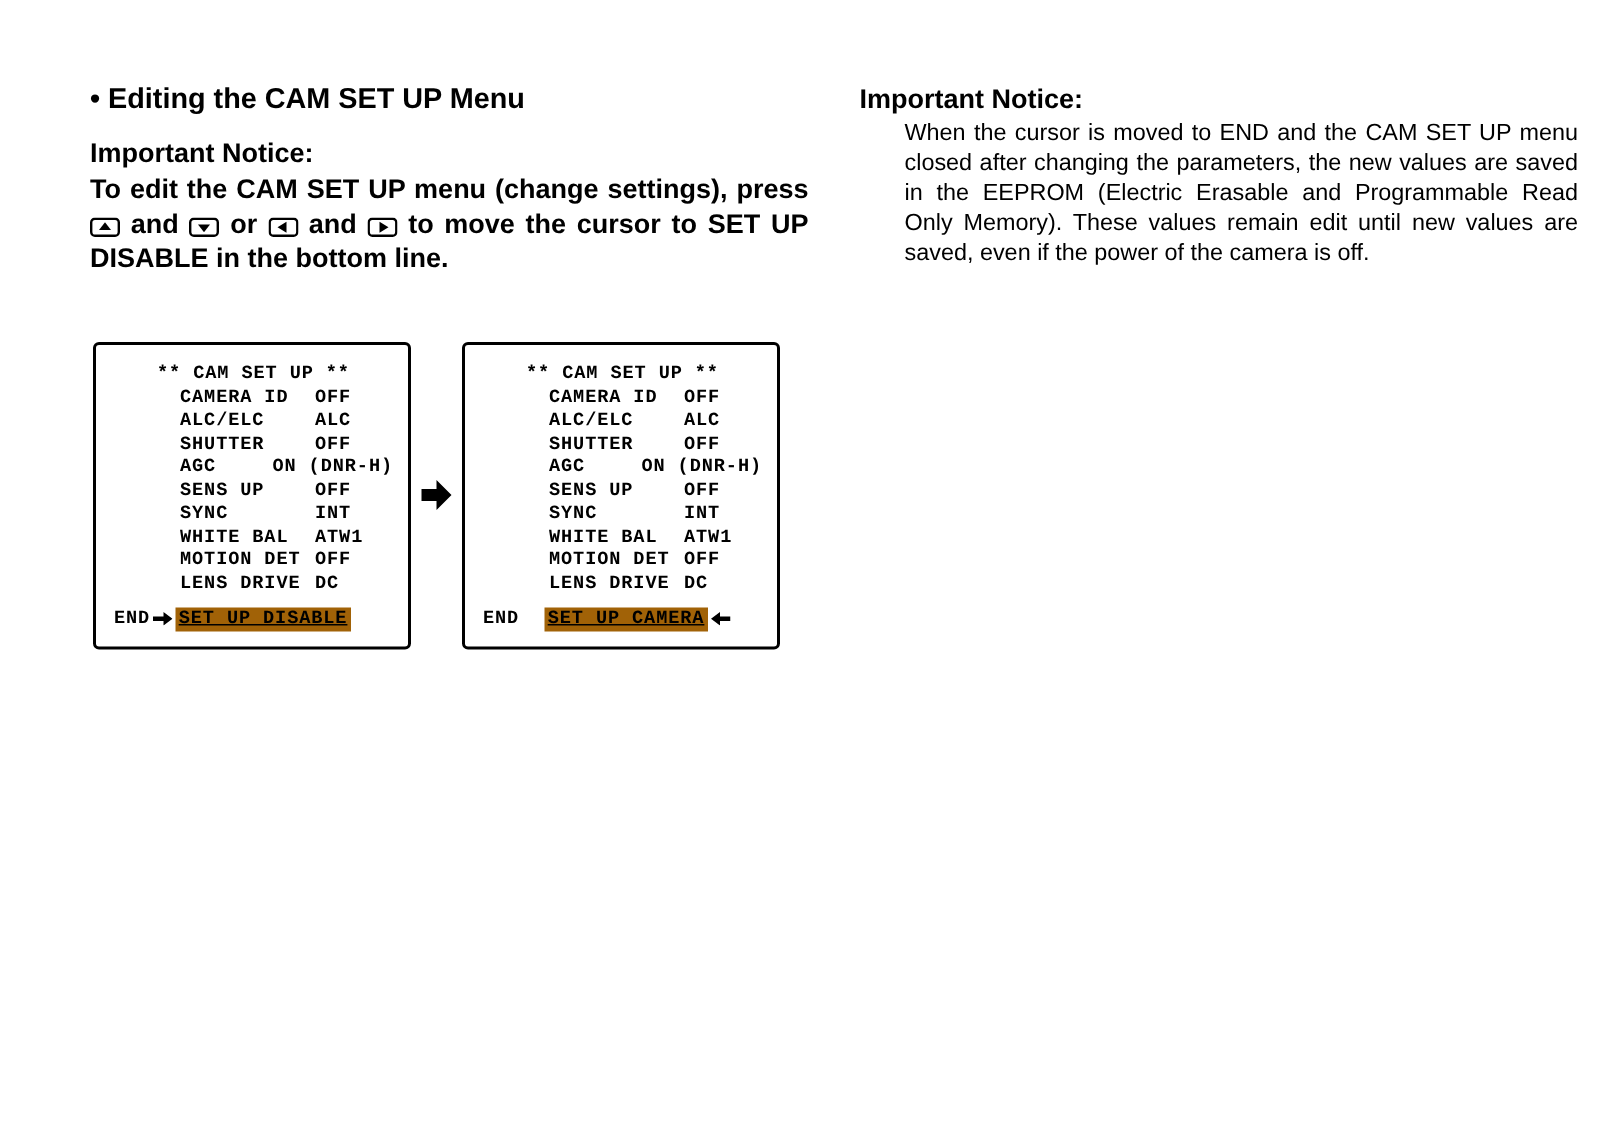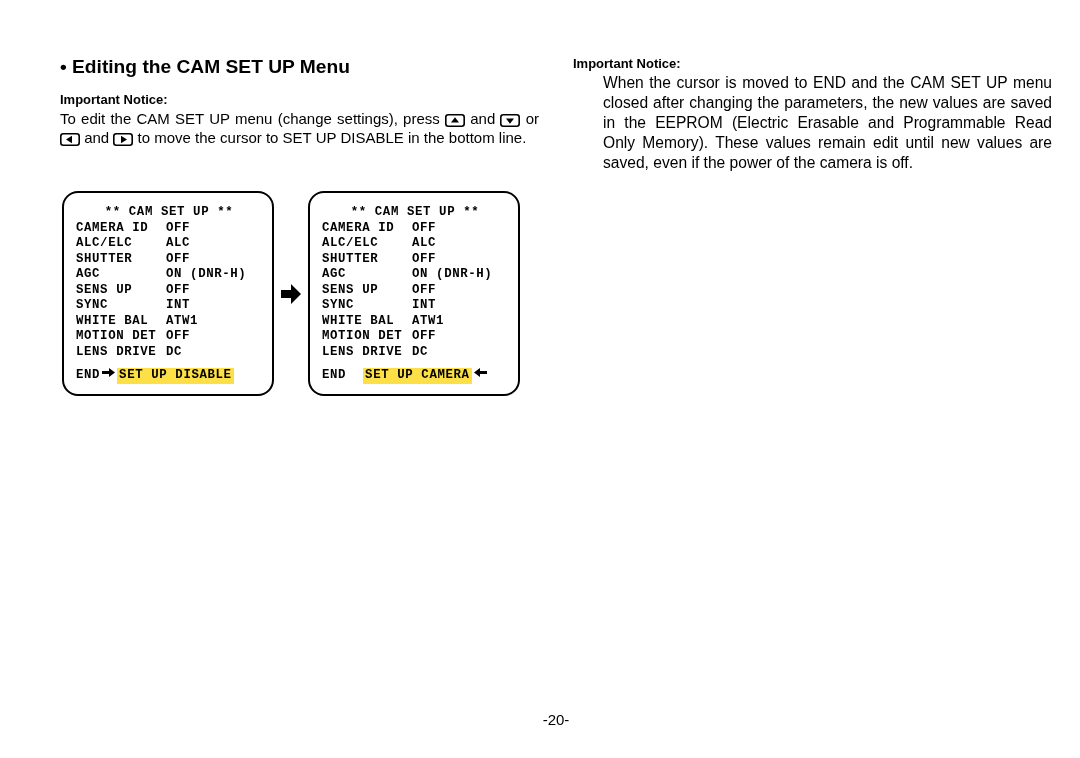--- a/index.html
+++ b/index.html
@@ -25,79 +25,81 @@
     .col {
       flex: 1;
       min-width: 0;
     }
     .heading {
       font-size: 19.2px;
       font-weight: bold;
       margin-bottom: 14px;
     }
     .notice-label {
-      font-size: 13px;
+      font-size: 18px;
       font-weight: bold;
       margin-bottom: 2px;
     }
     .notice-body {
       font-size: 15.6px;
       line-height: 1.28;
       text-align: justify;
       margin-left: 30px;   
       margin-bottom: 22px;
     }
     .para {
-      font-size: 15px;
+      font-size: 18px;
       line-height: 1.28;
       text-align: justify;
       margin-bottom: 0;
+      font-weight: bold;
     }
     .icon {
       display: inline-block;
       vertical-align: -3px;
     }
     .icon svg { display: block; }
 
     
     .screens-row {
       display: flex;
       align-items: center;
       margin-top: 44px;
       margin-left: 2px;
     }
     .screen {
       border: 2.2px solid #000;
-      border-radius: 16px;
+      border-radius: 4px;
       padding: 12px 10px 10px 12px;
       font-family: "Courier New", Courier, monospace;
       font-size: 12.4px;
       font-weight: bold;
       line-height: 1.25;
       letter-spacing: 0.6px;
       width: 212px;
     }
     .screen .title-line {
       text-align: center;
     }
     .screen .row {
       display: flex;
       white-space: pre;
     }
-    .screen .k { width: 90px; }
+    .screen .k { width: 90px; margin-left: 44px; }
     .screen .spacer { height: 8px; }
     .screen .end-line {
       display: flex;
-      align-items: flex-start;
+      align-items: center;
       gap: 2px;
       white-space: nowrap;
     }
     .hl {
-      background: #fde047;
+      background: #a16207;
       padding: 0 2px;
+      text-decoration: underline;
     }
     .mid-arrow {
       margin: 0 6px;
     }
     .mid-arrow svg { display: block; }
     .pagenum {
       text-align: center;
       font-size: 15px;
       margin-top: auto;
     }
@@ -204,14 +206,13 @@
       </div>
     </div>
 
     <div class="col">
       <div class="notice-label">Important Notice:</div>
       <div class="notice-body">When the cursor is moved to END and the CAM SET UP menu closed after changing the parameters, the new values are saved in the EEPROM (Electric Erasable and Programmable Read Only Memory). These values remain edit until new values are saved, even if the power of the camera is off.</div>
     </div>
 
   </div>
 
-  <div class="pagenum">-20-</div>
 </div>
 
 </body></html>

